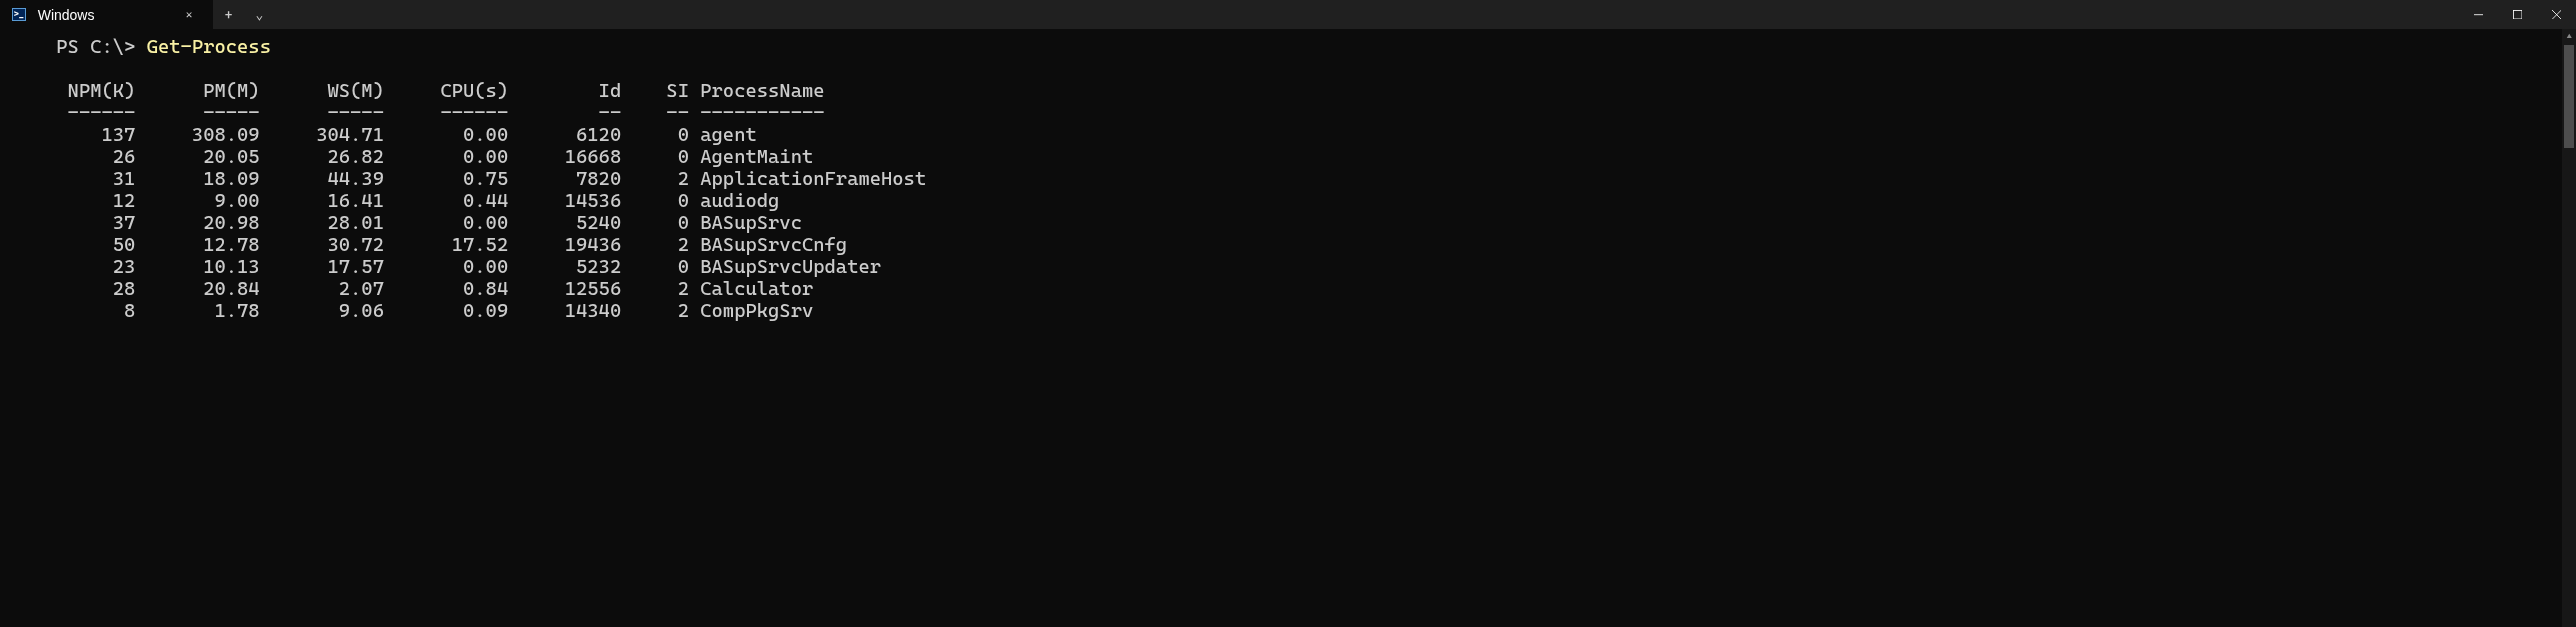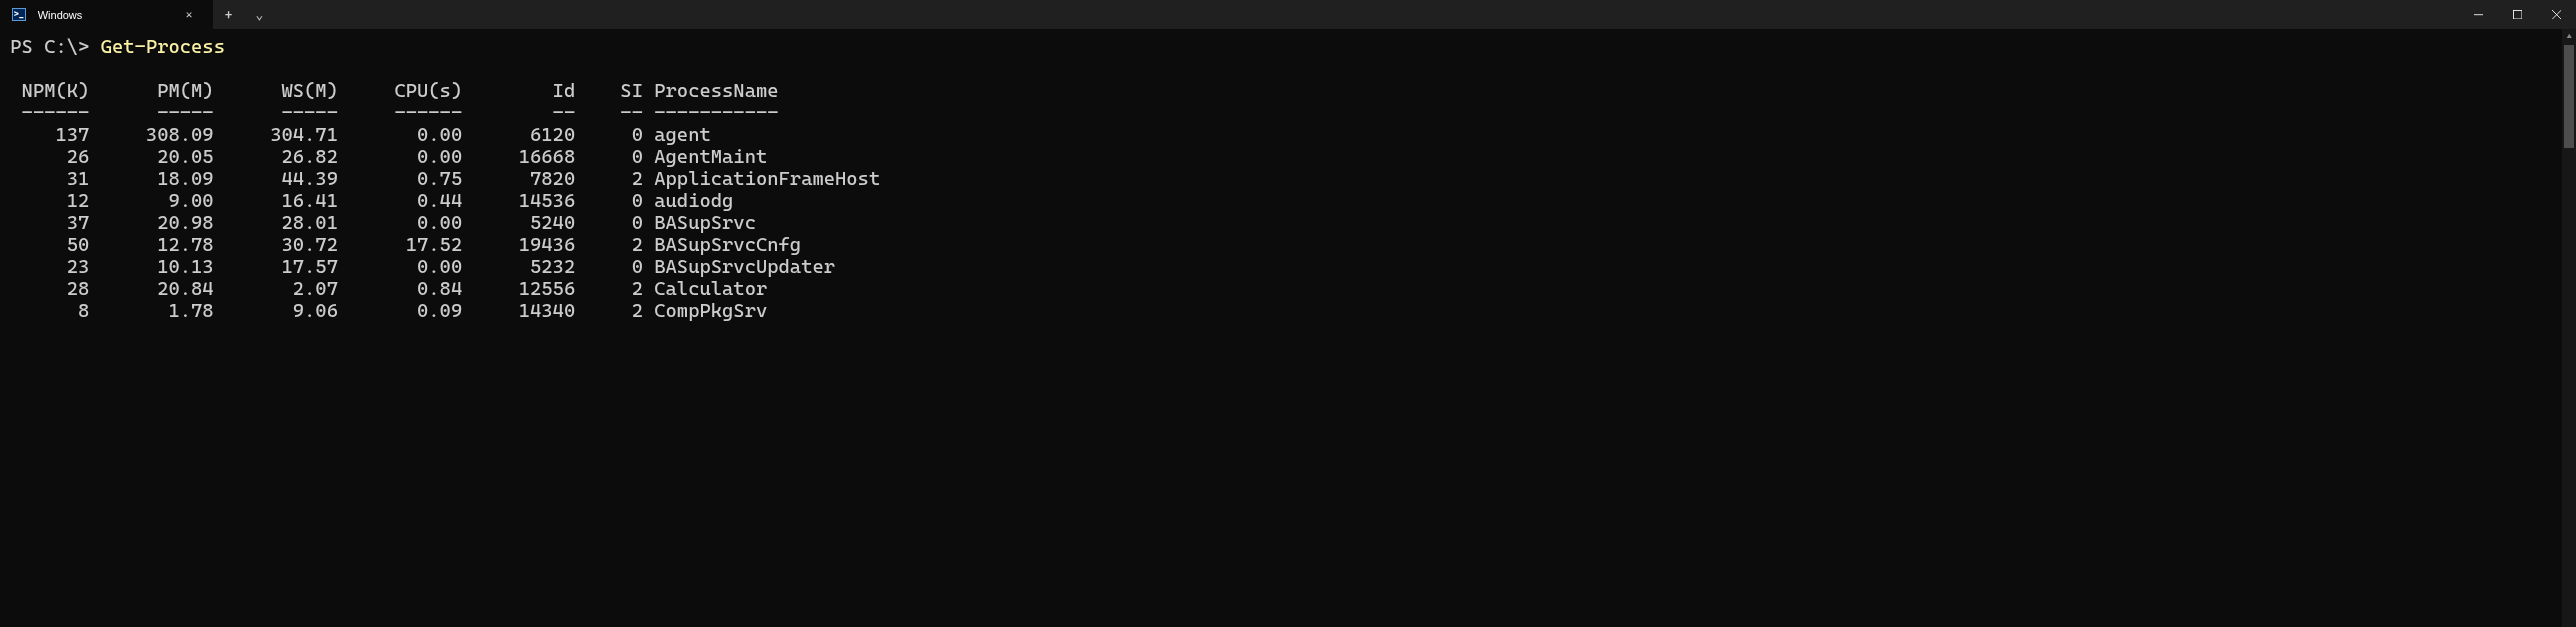--- a/index.html
+++ b/index.html
@@ -32,21 +32,21 @@
     width: 13.7px; height: 13.7px;
     background: #012456;
     border: 0.9px solid #5a9bd4;
     display: flex; align-items: center; justify-content: center;
     font-size: 8.6px; color: #ffffff; font-weight: bold;
     line-height: 1;
   }
   .tab-title {
     color: #ffffff;
     font-family: 'Segoe UI', Tahoma, sans-serif;
-    font-size: 11px;
+    font-size: 14px;
     flex: 1;
   }
   .tab-close {
     color: #cccccc;
     font-size: 11px;
     width: 17px; height: 17px;
     display: flex; align-items: center; justify-content: center;
     cursor: pointer;
   }
 
@@ -67,20 +67,21 @@
     width: 39px; height: 29px;
     display: flex; align-items: center; justify-content: center;
     cursor: pointer;
   }
   .win-btn svg { stroke: #ffffff; fill: none; }
 
   
   .terminal-wrap {
     position: relative;
     height: calc(628px - 29px);
+    padding-left: 46px;
   }
   .terminal {
     padding: 6.9px 10.3px 0 10.3px;
     font-size: 19.3px;
     line-height: 22px;
     white-space: pre;
     color: #cccccc;
   }
   .prompt-line { color: #cccccc; }
   .prompt-cmd  { color: #f9f1a5; }

